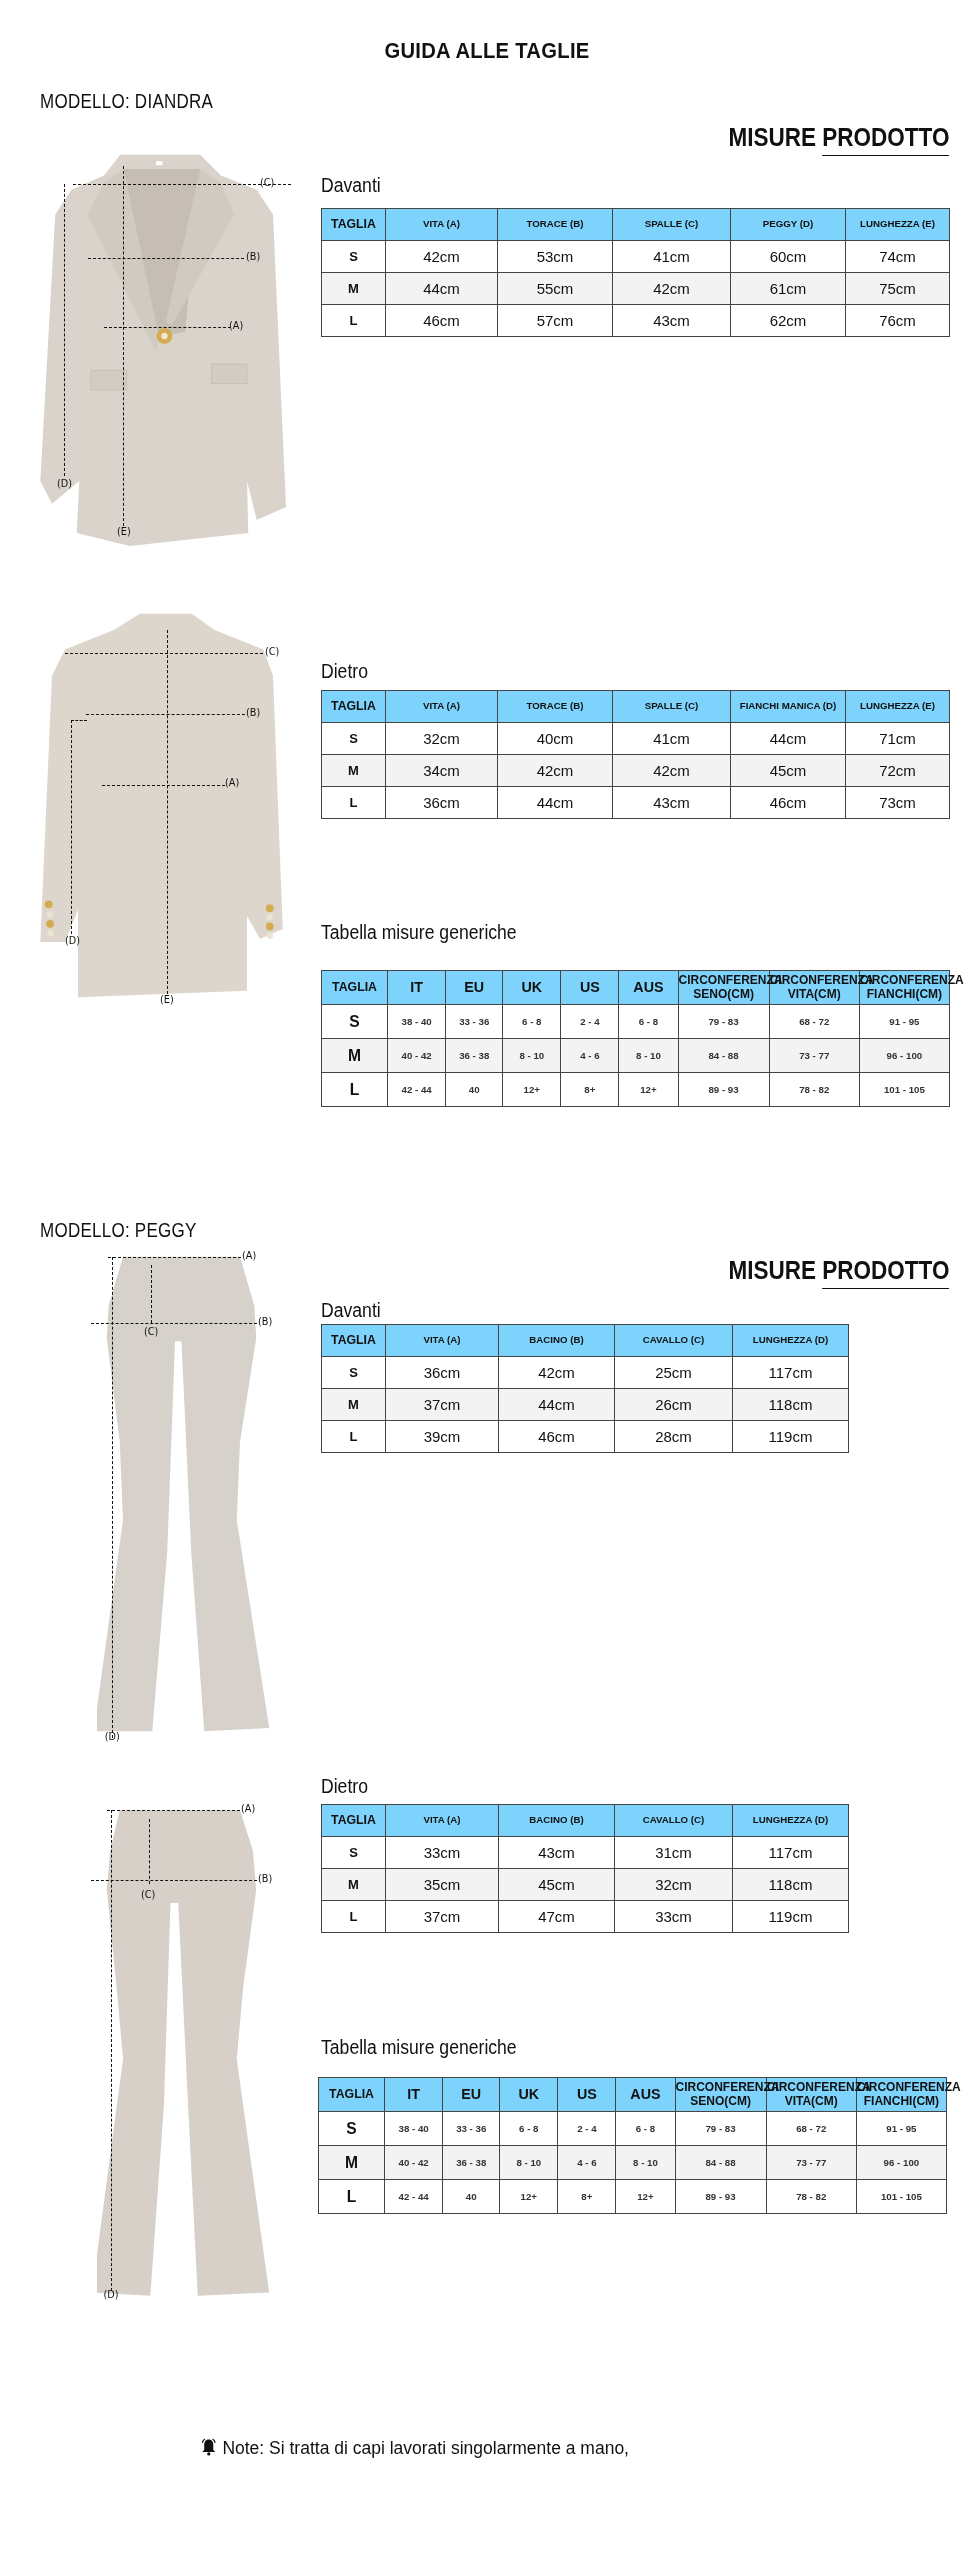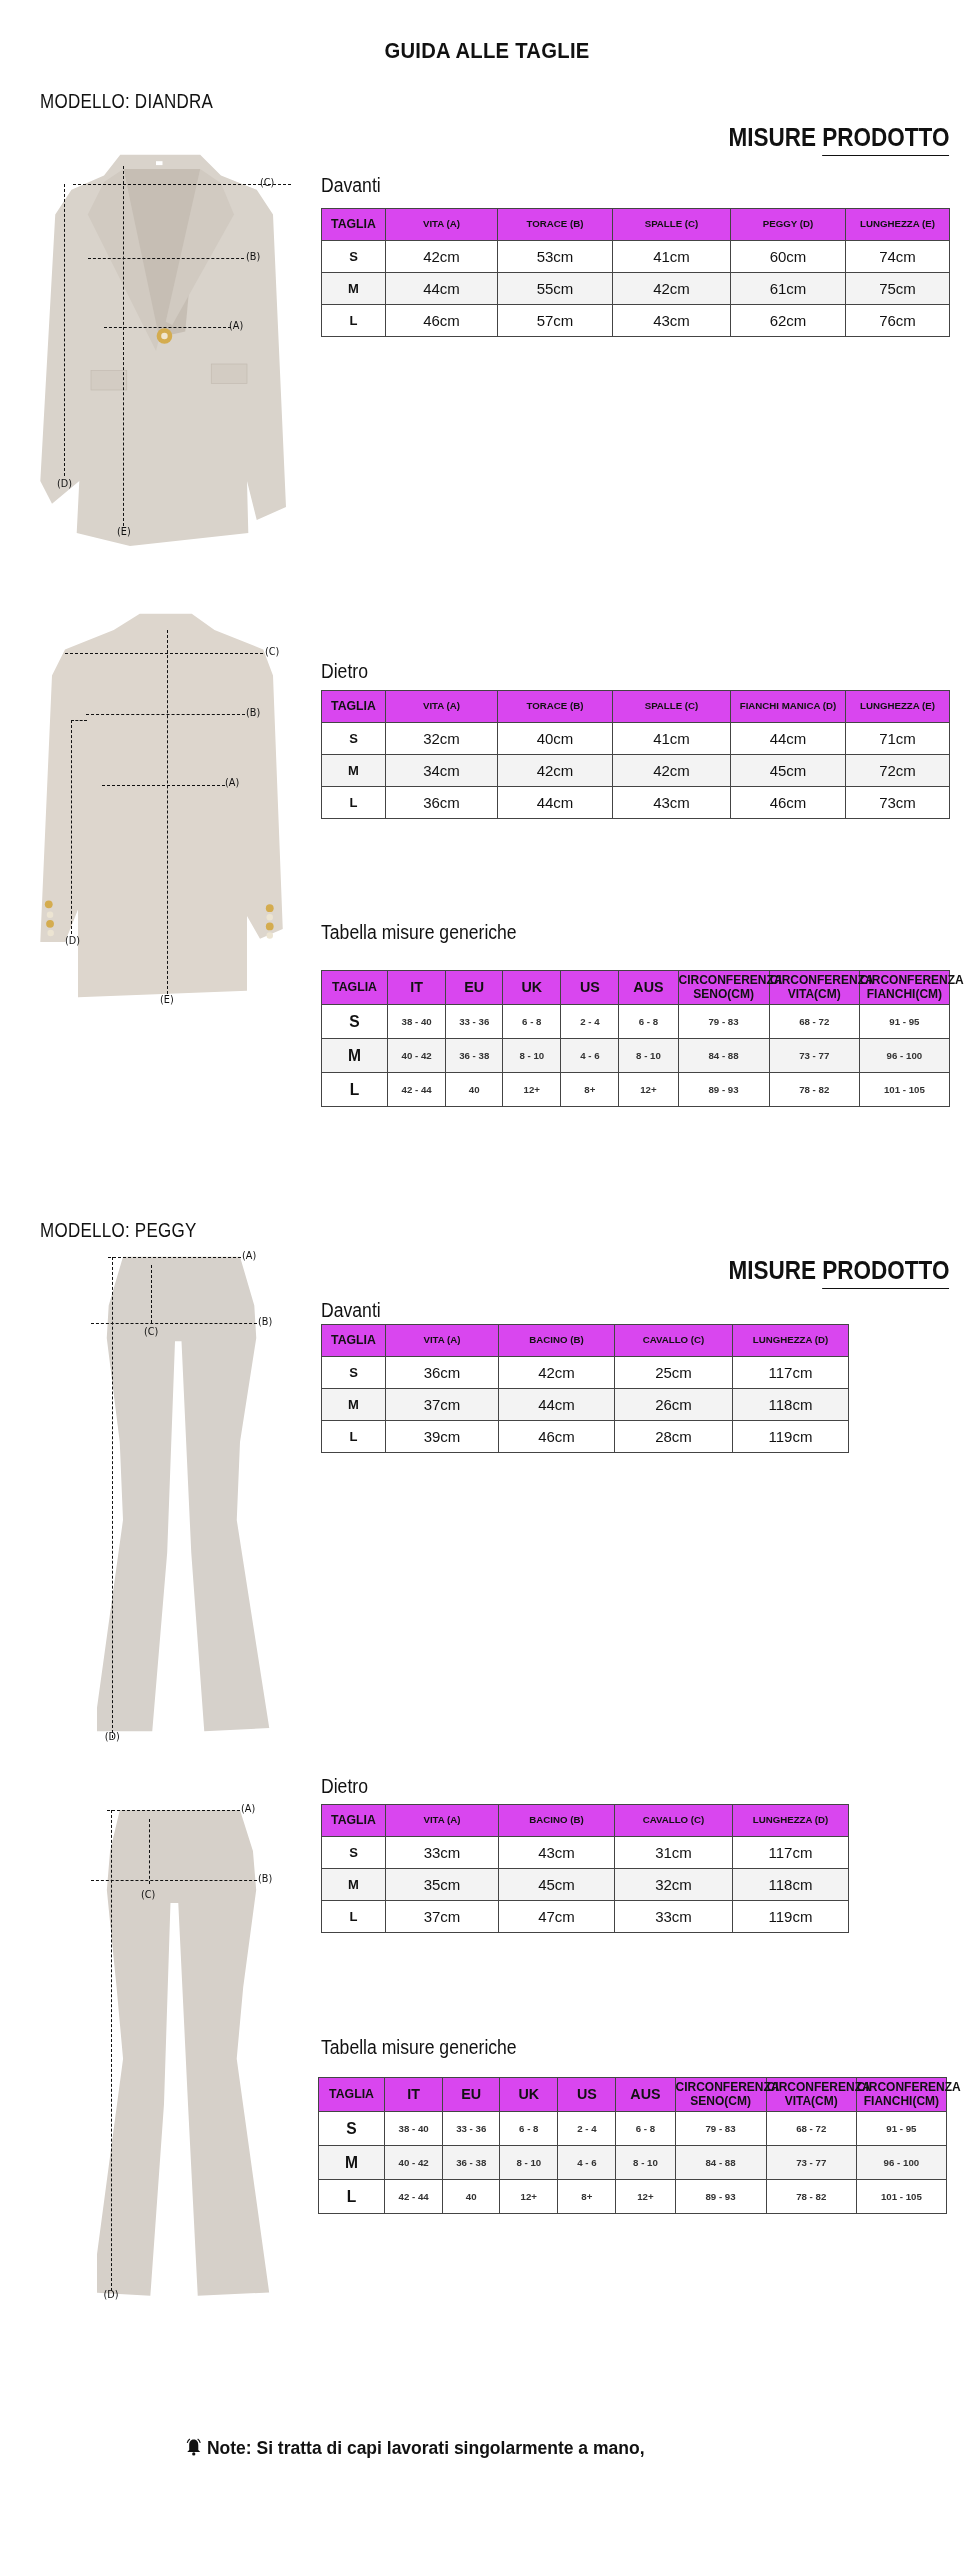--- a/index.html
+++ b/index.html
@@ -28,42 +28,42 @@
   }
 
   table.sz {
     position: absolute; border-collapse: collapse; table-layout: fixed;
     border: 1.3px solid #555;
   }
   table.sz th, table.sz td {
     border: 0.6px solid #444; text-align: center; vertical-align: middle;
     font-family: "Liberation Sans", sans-serif;
   }
-  table.sz th { background: #d946ef; font-weight: bold; font-size: 9.7px; line-height: 1.1; }
+  table.sz th { background: #7dd3fc; font-weight: bold; font-size: 9.7px; line-height: 1.1; }
   table.sz th.tg { font-size: 12.3px; }
   table.sz td.sz-label { font-weight: bold; font-size: 13px; }
   table.sz td { font-size: 15px; }
   table.sz tr.alt td { background: #f3f3f3; }
   table.sz tr.hdr { height: 32px; }
   table.sz tr.row { height: 32px; }
   table.gen th { font-size: 14.3px; }
   table.gen th.small { font-size: 12px; }
   table.gen td { font-size: 9.7px; color: #333; font-weight: bold; }
   table.gen td.sz-label { font-size: 15.6px; color: #111; }
   table.gen tr.hdr { height: 34px; }
   table.gen tr.row { height: 34px; }
 
   .garment { position: absolute; }
   .lbl { position: absolute; font-size: 9.7px; font-family: "DejaVu Sans", sans-serif; color: #111; }
   .dash-h { position: absolute; height: 0; border-top: 1.9px dashed #111; }
   .dash-v { position: absolute; width: 0; border-left: 1.9px dashed #111; }
 
   .note {
     position: absolute; left: 0; width: 828px; top: 2437px; text-align: center;
-    font-size: 17.5px; line-height: 21.4px; font-family: "Liberation Sans", sans-serif; font-weight: bold;
+    font-size: 17.5px; line-height: 21.4px; font-family: "Liberation Sans", sans-serif;
   }
   .note .bell { display: inline-block; width: 19.5px; height: 19.5px; vertical-align: -2.6px; margin-right: 3.9px; }
 </style>
 </head>
 <body>
 
 <div class="main-title">GUIDA ALLE TAGLIE</div>
 
 <section>
   <div class="model-title" style="top:90px;">MODELLO: DIANDRA</div>

